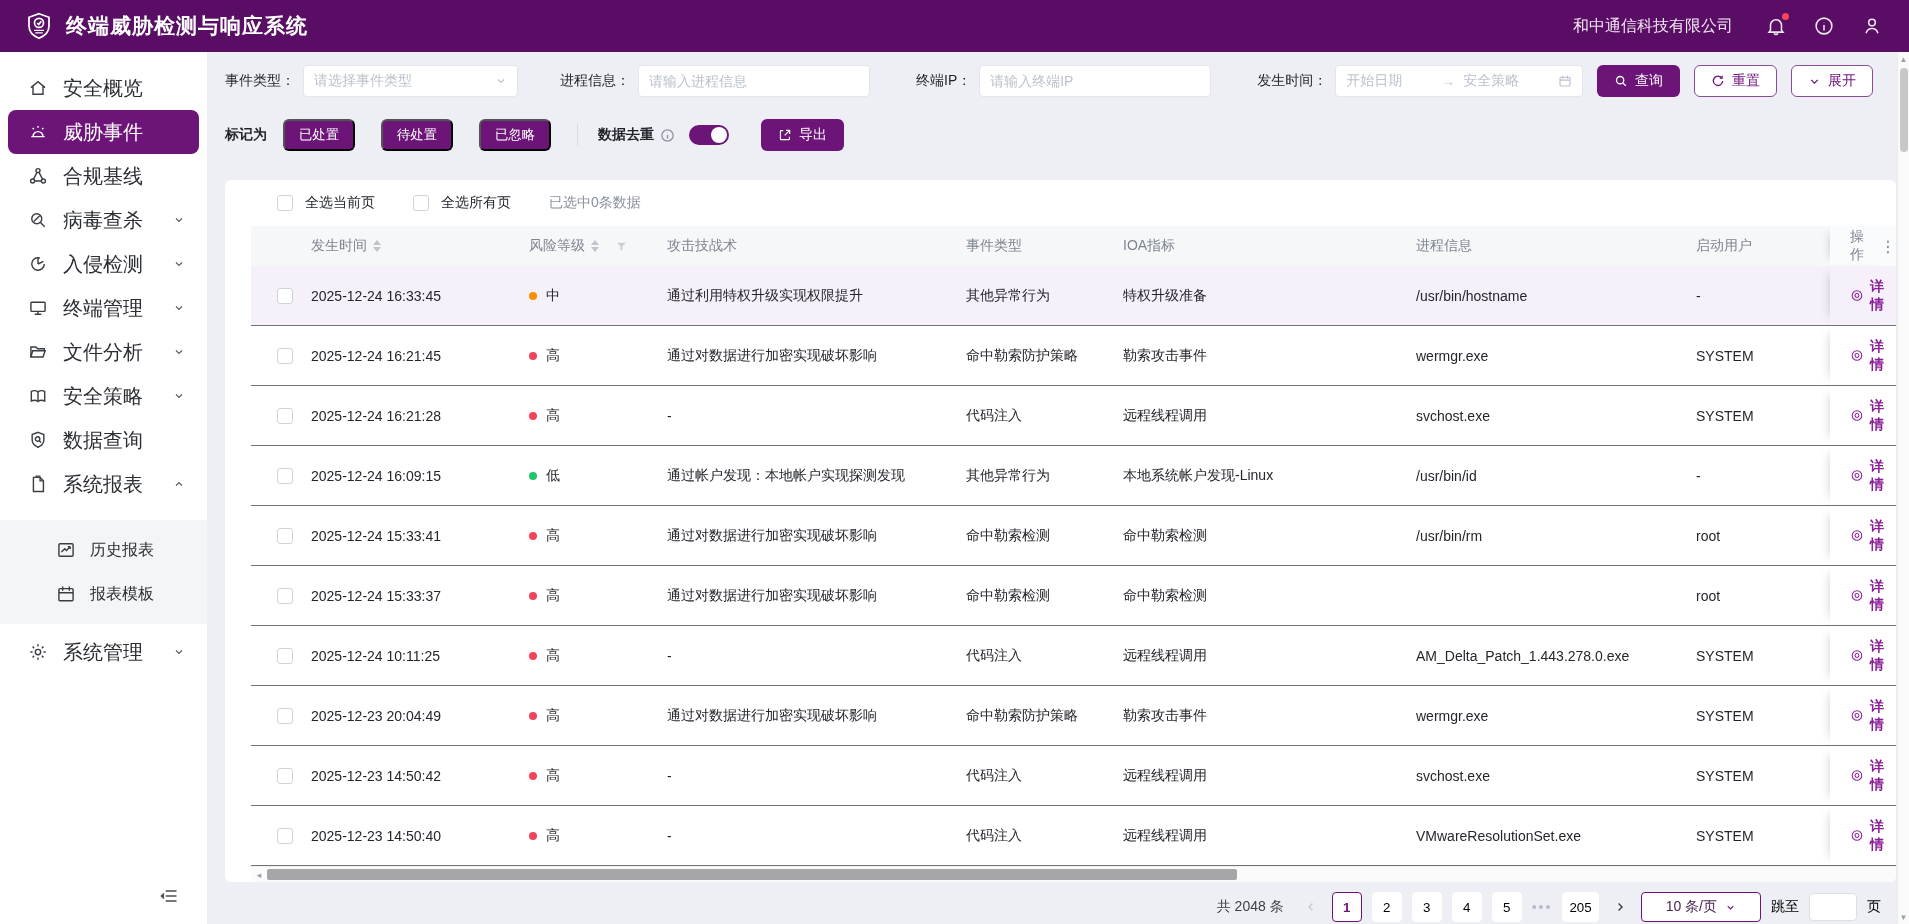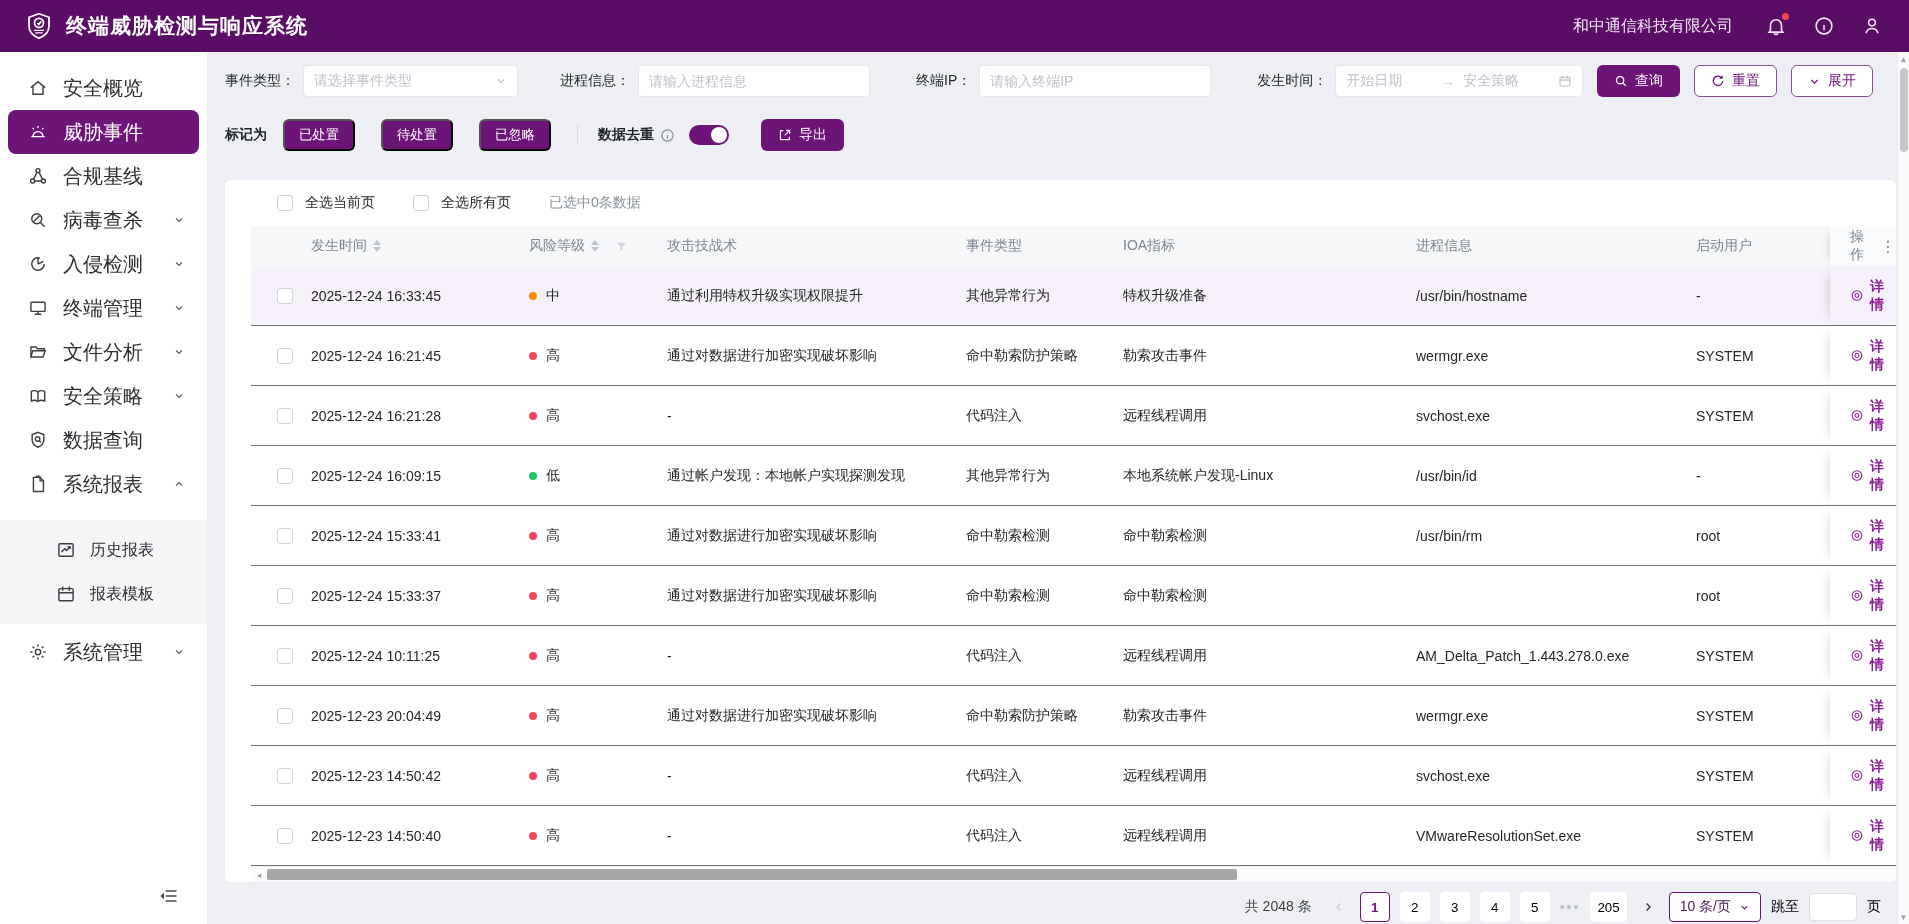--- a/index.html
+++ b/index.html
@@ -99,21 +99,21 @@
   
   .pagination { margin-top:10px; display:flex; align-items:center; justify-content:flex-end; gap:10px; padding-right:16px; height:30px; color:#3c3f45; }
   .pg-total { margin-right:6px; color:#3c3f45; }
   .pg-arrow { color:#c6cad2; padding:0 4px; cursor:pointer; }
   .pg-arrow.next { color:#3a3d42; }
   .pg-btn { min-width:30px; height:30px; background:#fff; border-radius:4px; border:1px solid #fff; display:flex;
             align-items:center; justify-content:center; cursor:pointer; padding:0 6px; }
   .pg-btn.active { border-color:#6d1478; color:#6d1478; font-weight:bold; }
   .pg-ellipsis { color:#b8bdc6; letter-spacing:2px; }
   .page-size { height:30px; border:1px solid #6d1478; border-radius:4px; background:#fff; color:#4a2353;
-               display:flex; align-items:center; gap:8px; padding:0 10px; cursor:pointer; }
+               display:flex; align-items:center; gap:8px; padding:0 24px; cursor:pointer; }
   .jump-label, .page-unit { color:#000000; }
   .jump-input { width:48px; height:28px; border:1px solid #dcdfe6; border-radius:4px; background:#fff; outline:none; text-align:center; }
 
   
   .v-scroll { position:absolute; right:0; top:52px; width:12px; height:872px; background:#fafafa; border-left:1px solid #ebebeb; z-index:25; }
   .v-arrow { height:14px; display:flex; align-items:center; justify-content:center; color:#9aa0a8; font-size:8px; cursor:pointer; }
   .v-arrow.bottom { position:absolute; bottom:0; left:0; right:0; }
   .v-thumb { position:absolute; top:16px; left:2px; width:8px; height:84px; background:#c7c7c9; border-radius:4px; cursor:grab; }
 </style>
 </head>

